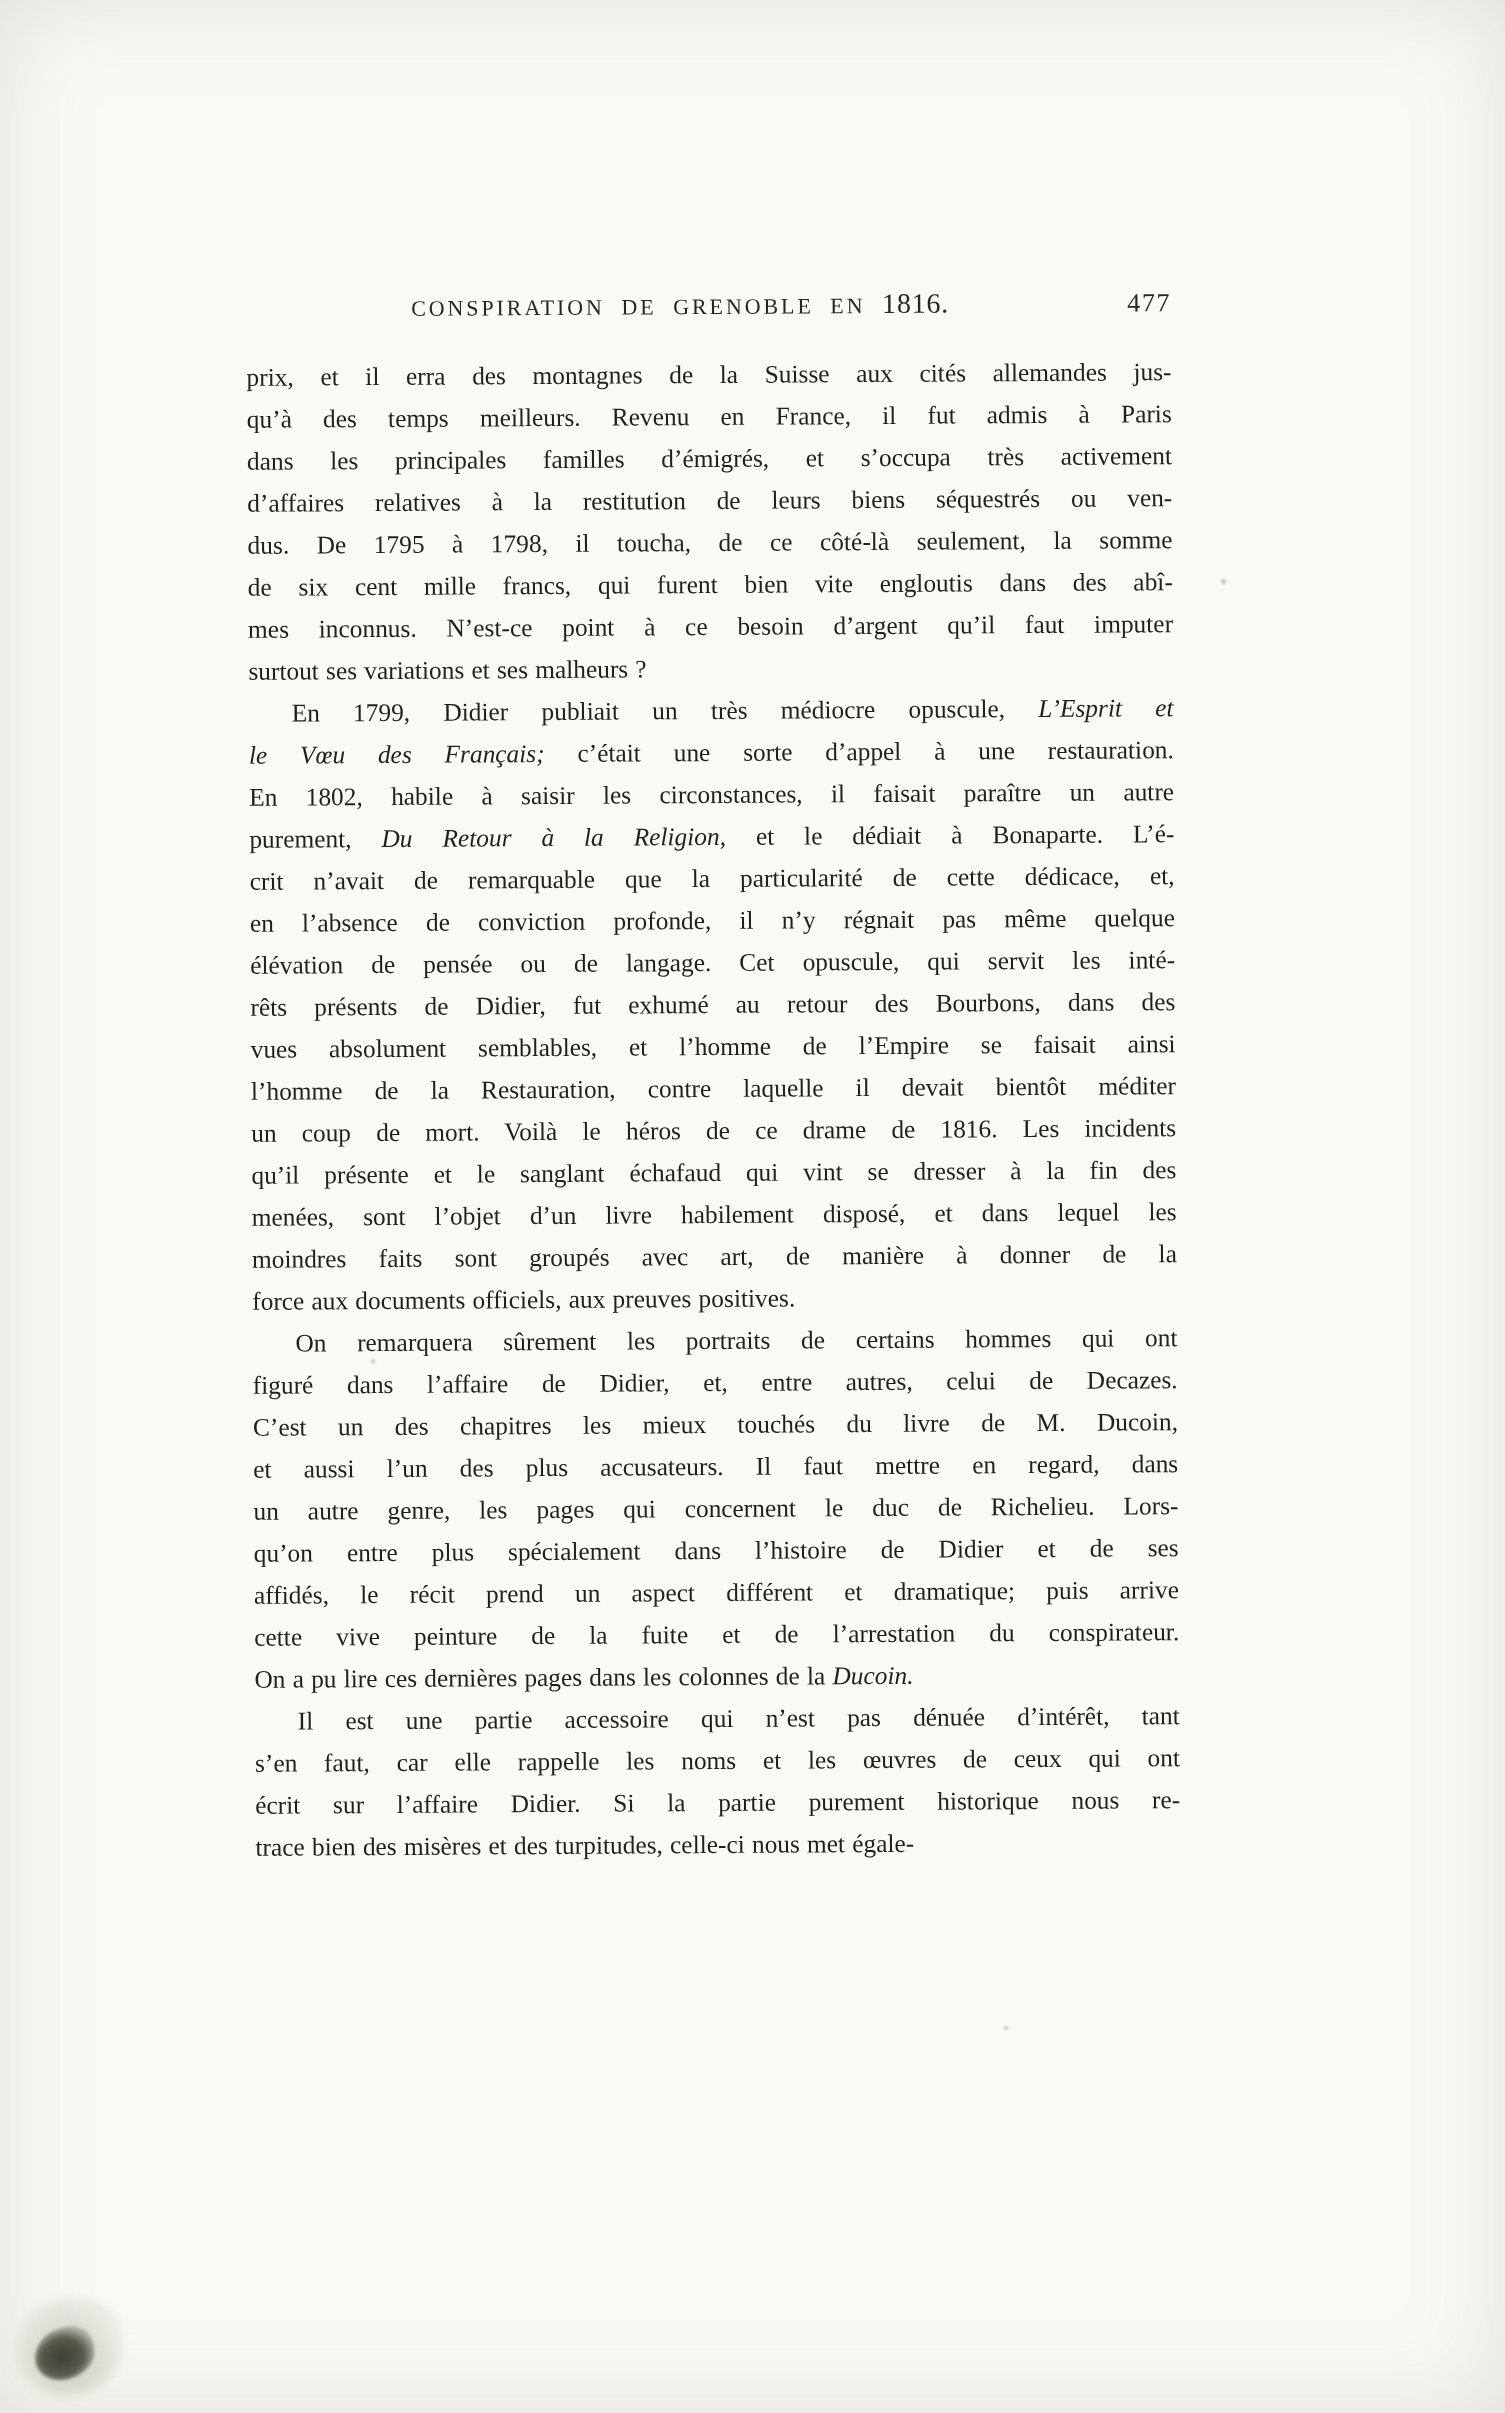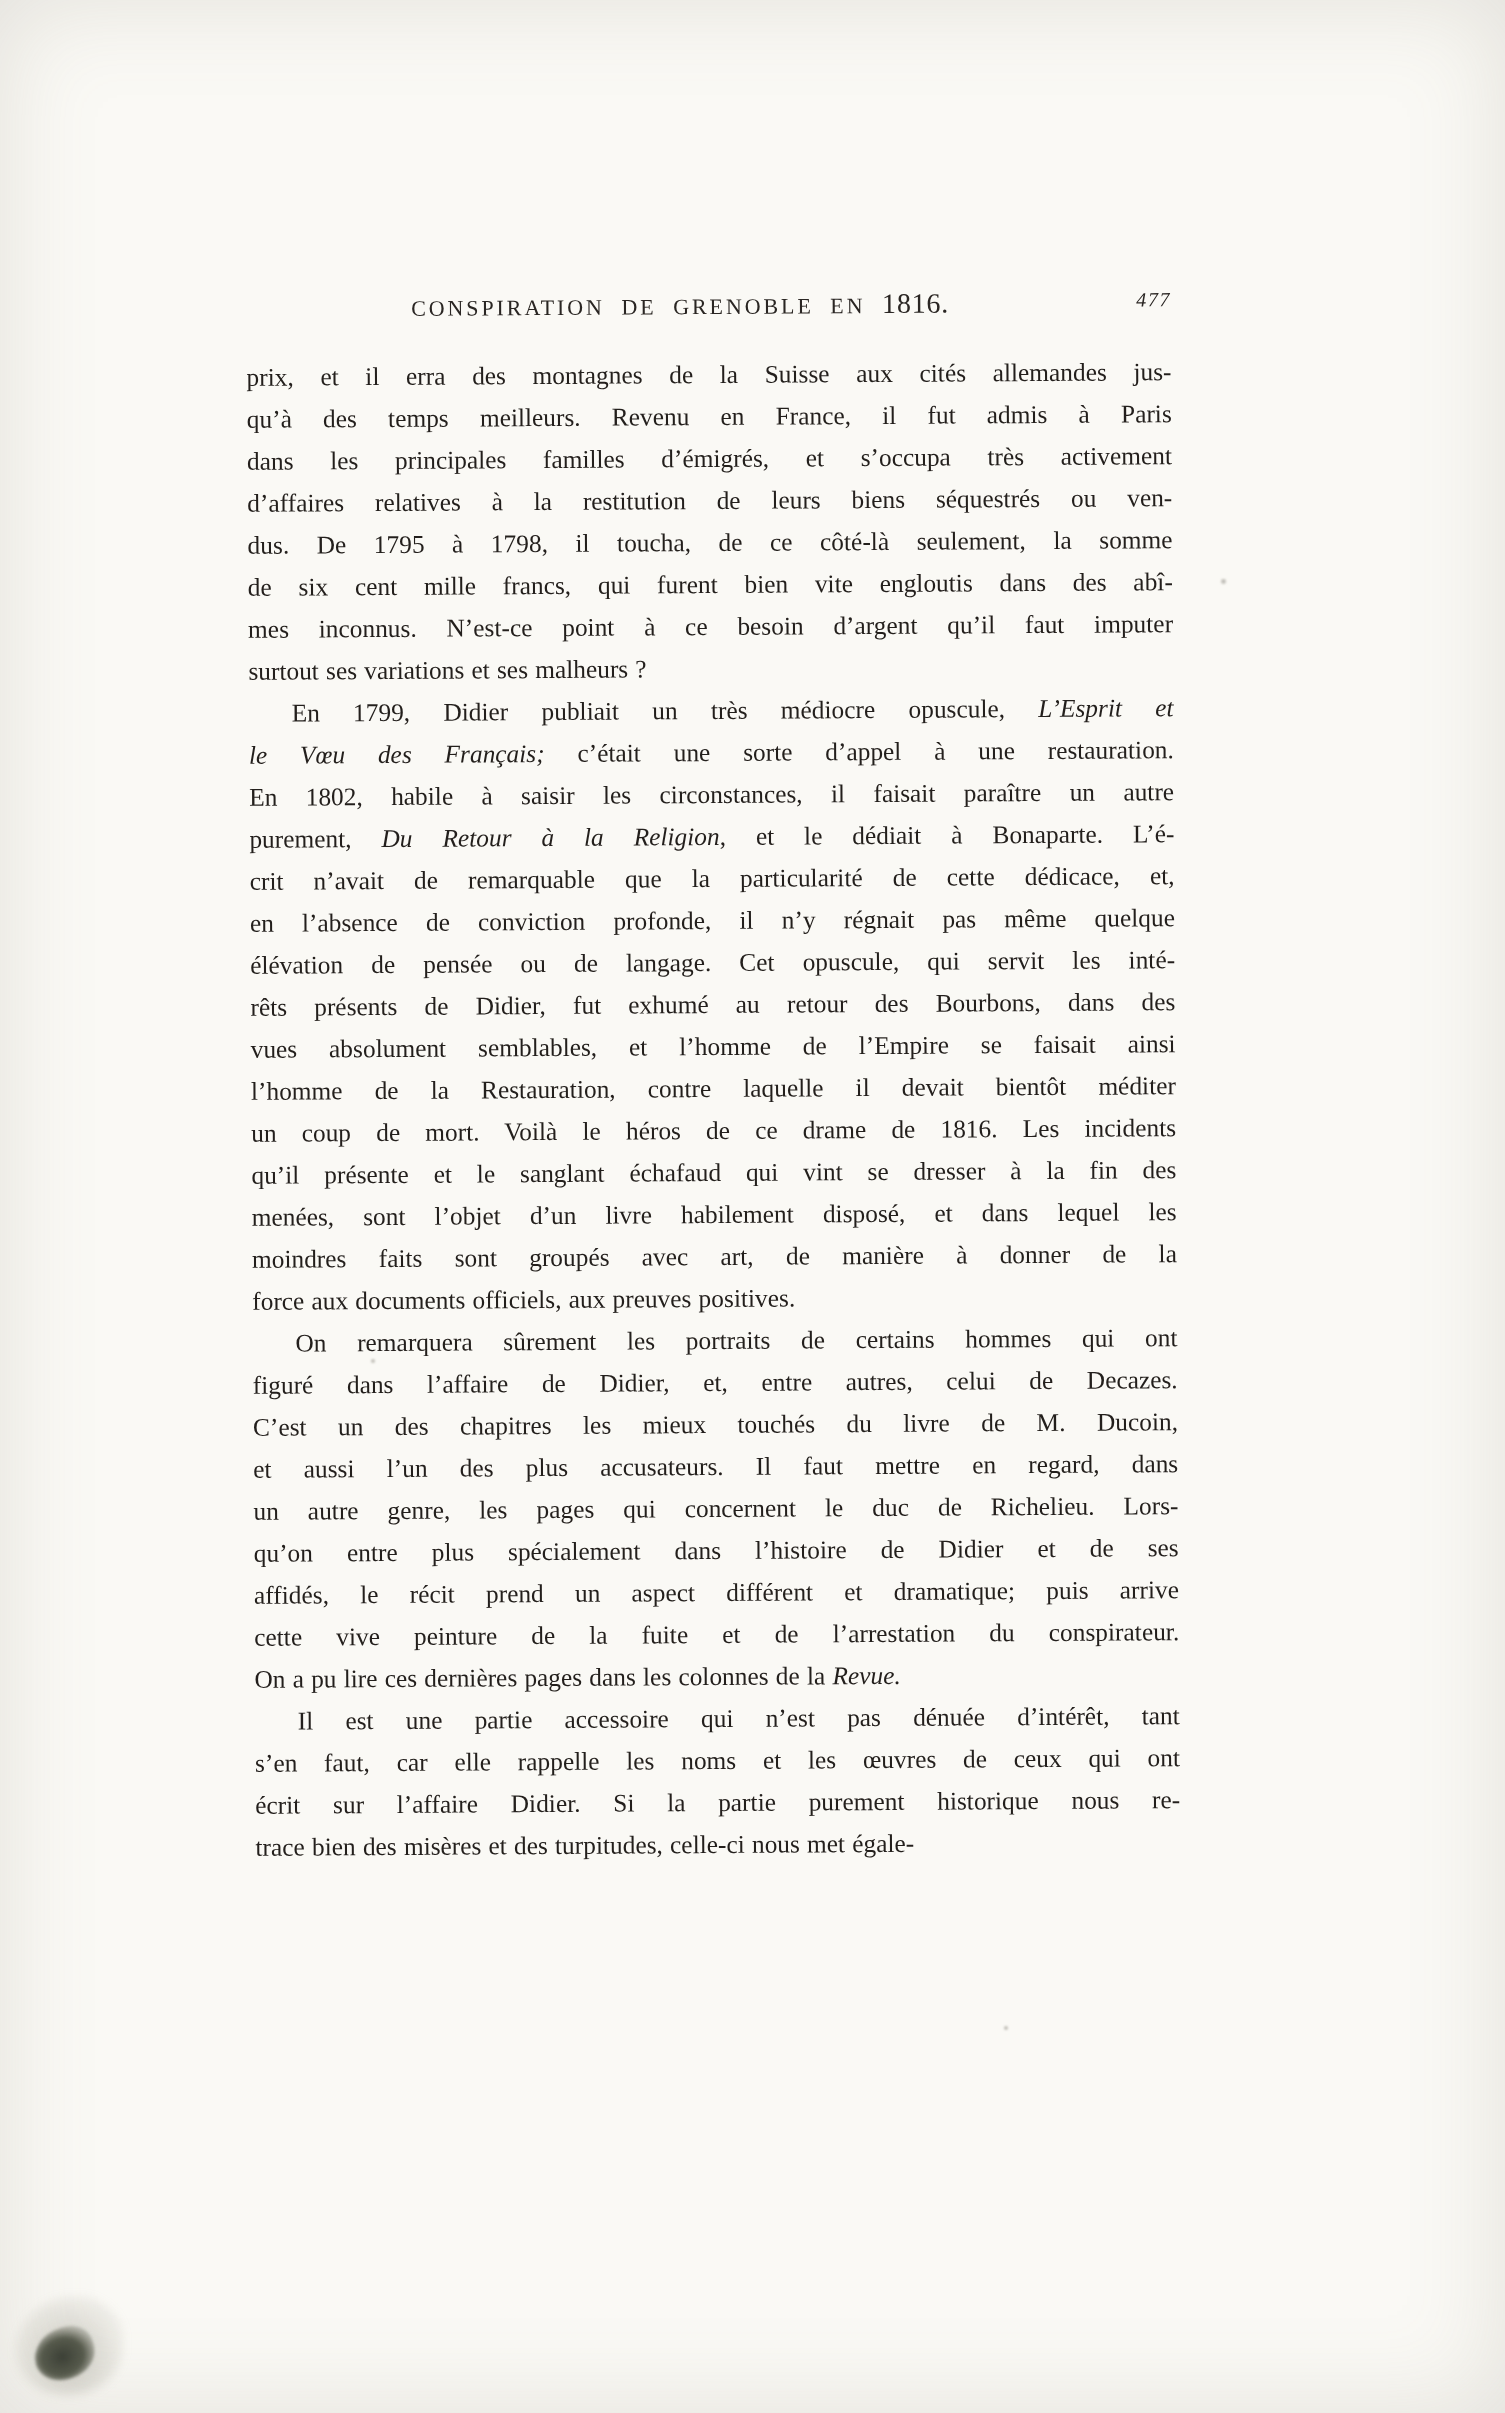--- a/index.html
+++ b/index.html
@@ -38,24 +38,23 @@
     white-space: nowrap;
     color: #2a2623;
   }
   .header-year {
     font-size: 28px;
     letter-spacing: 0.8px;
   }
   .page-number {
     position: absolute;
     right: 0; top: 1.6px;
-    font-size: 20px;
+    font-size: 26px;
     letter-spacing: 1.6px;
     color: #2a2623;
-    font-style: italic;
   }
   .text-body { position: relative; }
   .line {
     font-size: 25.4px;
     line-height: 42px;
     height: 42px;
     text-align: justify;
     text-align-last: justify;
     word-spacing: 0.8px;
     white-space: normal;
@@ -131,21 +130,21 @@
         <div class="line"><span class="">moindres faits sont groupés avec art, de manière à donner de la</span></div>
         <div class="line para-end"><span class="">force aux documents officiels, aux preuves positives.</span></div>
         <div class="line indent"><span class="">On remarquera sûrement les portraits de certains hommes qui ont</span></div>
         <div class="line"><span class="">figuré dans l’affaire de Didier, et, entre autres, celui de Decazes.</span></div>
         <div class="line"><span class="">C’est un des chapitres les mieux touchés du livre de M. Ducoin,</span></div>
         <div class="line"><span class="">et aussi l’un des plus accusateurs. Il faut mettre en regard, dans</span></div>
         <div class="line"><span class="">un autre genre, les pages qui concernent le duc de Richelieu. Lors-</span></div>
         <div class="line"><span class="">qu’on entre plus spécialement dans l’histoire de Didier et de ses</span></div>
         <div class="line"><span class="">affidés, le récit prend un aspect différent et dramatique; puis arrive</span></div>
         <div class="line"><span class="">cette vive peinture de la fuite et de l’arrestation du conspirateur.</span></div>
-        <div class="line para-end"><span class="">On a pu lire ces dernières pages dans les colonnes de la </span><span class="it">Revue.</span></div>
+        <div class="line para-end"><span class="">On a pu lire ces dernières pages dans les colonnes de la </span><span class="it">Ducoin.</span></div>
         <div class="line indent"><span class="">Il est une partie accessoire qui n’est pas dénuée d’intérêt, tant</span></div>
         <div class="line"><span class="">s’en faut, car elle rappelle les noms et les œuvres de ceux qui ont</span></div>
         <div class="line"><span class="">écrit sur l’affaire Didier. Si la partie purement historique nous re-</span></div>
         <div class="line para-end"><span class="">trace bien des misères et des turpitudes, celle-ci nous met égale-</span></div>
       </div>
 
   </div>
 
   <div class="smudge smudge-halo"></div>
   <div class="smudge smudge-main"></div>

